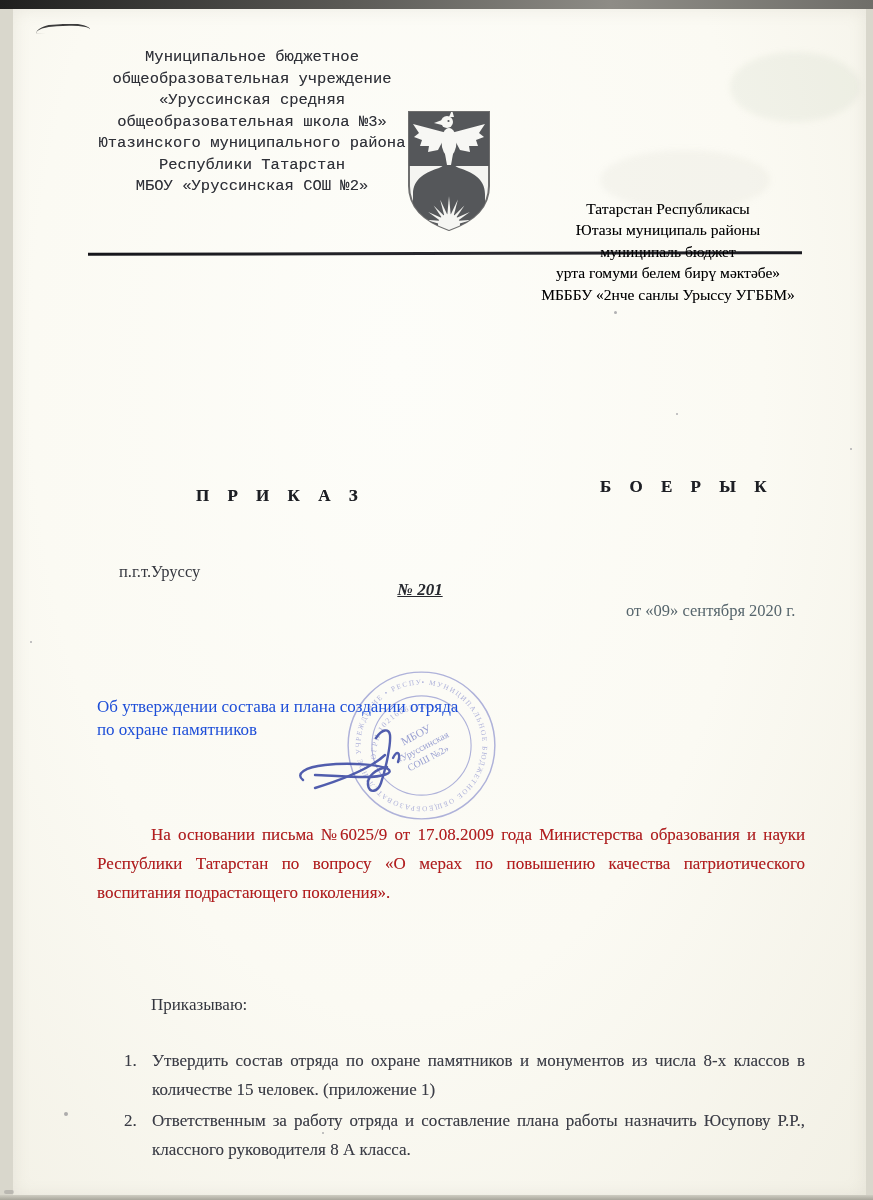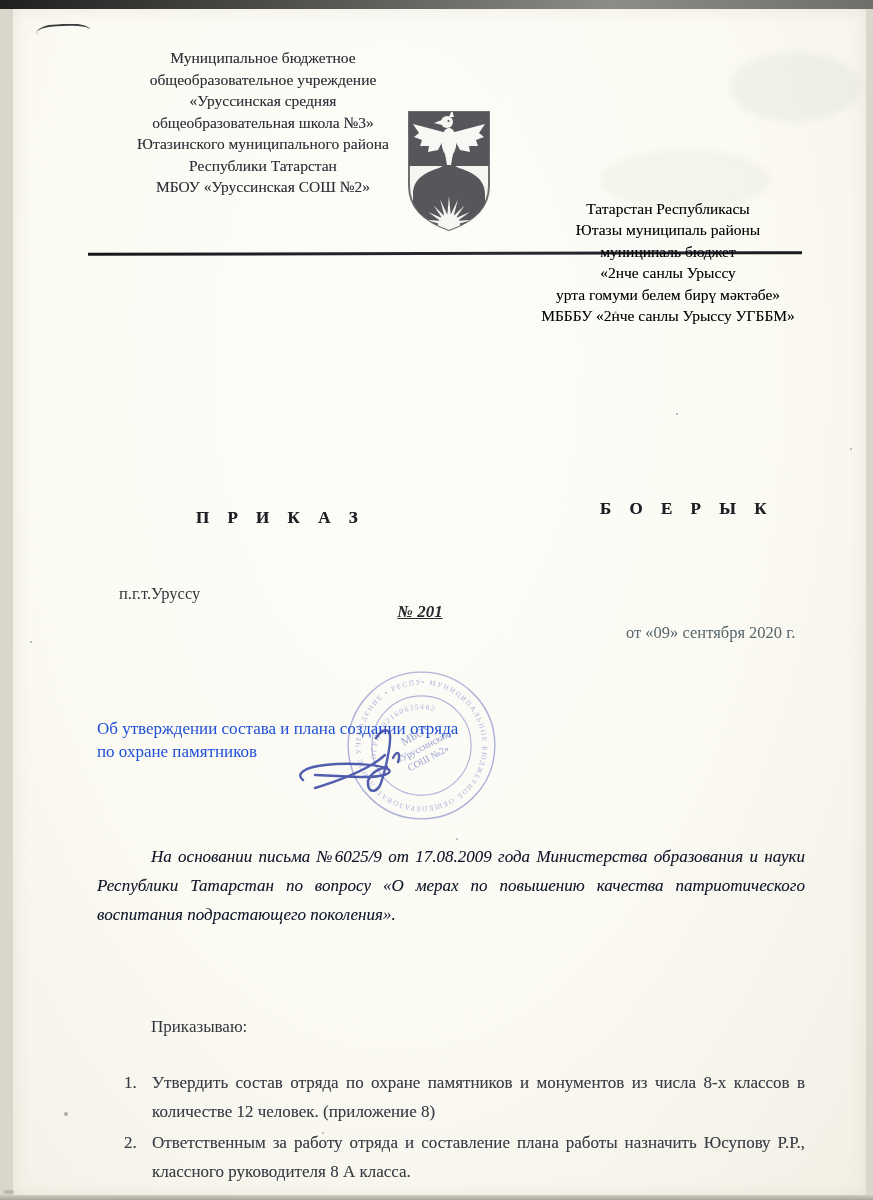--- a/index.html
+++ b/index.html
@@ -26,21 +26,21 @@
   .pen-mark {
     position:absolute; left:36px; top:24px; width:54px; height:9px;
     border-top:2px solid #3c3c3c; border-radius:50% / 130% 90% 0 0;
     transform:rotate(-1.5deg);
   }
   .hdr {
     position:absolute; text-align:center;
     font-size:15.5px; line-height:21.5px;
     text-shadow:0 0 .5px rgba(60,60,70,.45);
   }
-  .hdr-left  { left:89px;  top:47px; width:348px; color:#2f3138; }
+  .hdr-left  { left:78px;  top:47px; width:348px; color:#2f3138;font-family:Liberation Mono, monospace; }
   .hdr-right { left:482px; top:47px; width:372px; color:#000000; }
   .emblem { position:absolute; left:403px; top:108px; width:92px; height:126px; }
   .doc-title {
     position:absolute; font-weight:bold; font-size:17px; letter-spacing:7px;
     color:#1d1f24; text-shadow:0 0 .6px rgba(20,20,30,.6);
   }
   .t-prikaz { left:196px; top:228px; }
   .t-boeryk { left:600px; top:199px; }
   .rule {
     position:absolute; left:88px; top:252px; width:714px; height:3px;
@@ -49,21 +49,21 @@
   }
   .meta-place  { position:absolute; left:119px; top:264px; font-size:16.5px; color:#34363e; }
   .meta-number { position:absolute; left:340px; top:262px; width:160px; text-align:center;
                  font-size:17px; font-weight:bold; font-style:italic; color:#26282e;text-decoration:underline; }
   .meta-date   { position:absolute; left:626px; top:263px; font-size:16.5px; color:#56656c; }
   .subject { position:absolute; left:97px; top:337px; width:440px;
              font-size:17px; line-height:23px; color:#1d4ed8; }
   .para {
     position:absolute; left:97px; top:416px; width:708px;
     font-size:17px; line-height:29px; text-align:justify; text-indent:54px;
-    color:#0f172a; text-shadow:0 0 .5px rgba(60,60,75,.4);font-style:italic;
+    color:#b91c1c; text-shadow:0 0 .5px rgba(60,60,75,.4);
   }
   .intro { position:absolute; left:151px; top:504px; font-size:17px; color:#33353d; }
   .olist { position:absolute; left:97px; top:535px; width:708px; font-size:17px;
            line-height:29px; color:#3b3d46; text-shadow:0 0 .5px rgba(60,60,75,.4); }
   .o-item { position:relative; padding-left:55px; text-align:justify; margin-bottom:2px; }
   .o-num  { position:absolute; left:27px; top:0; }
   .stamp { position:absolute; left:344px; top:668px; width:155px; height:155px;
            opacity:.8; z-index:2; }
   .signature { position:absolute; left:293px; top:726px; width:150px; height:88px; z-index:4; }
   .ghost { position:absolute; border-radius:50%; filter:blur(3px); pointer-events:none; }
@@ -78,33 +78,32 @@
 <div class="scan">
   <div class="page"></div>
   <div class="edge-top"></div>
   <div class="edge-bottom"></div>
   <div class="pen-mark"></div>
   <div class="ghost g1"></div>
   <div class="ghost g2"></div>
 
   <div class="hdr hdr-left content-text">
     <div>Муниципальное бюджетное</div>
-    <div>общеобразовательное учреждение</div>
+    <div>общеобразовательная учреждение</div>
     <div>«Уруссинская средняя</div>
     <div>общеобразовательная школа №3»</div>
     <div>Ютазинского муниципального района</div>
     <div>Республики Татарстан</div>
     <div>МБОУ «Уруссинская СОШ №2»</div>
   </div>
 
   <div class="hdr hdr-right content-text">
     <div>Татарстан Республикасы</div>
     <div>Ютазы муниципаль районы</div>
     <div>муниципаль бюджет</div>
-    <div>«2нче санлы Урыссу</div>
     <div>урта гомуми белем бирү мәктәбе»</div>
     <div>МБББУ «2нче санлы Урыссу УГББМ»</div>
   </div>
 
   <svg class="emblem" viewBox="0 0 92 126">
     <defs>
       <clipPath id="shieldClip">
         <path d="M6,4 L86,4 L86,78 Q86,108 46,122 Q6,108 6,78 Z"></path>
       </clipPath>
     </defs>
@@ -152,21 +151,21 @@
     <div>Об утверждении состава и плана создании отряда</div>
     <div>по охране памятников</div>
   </div>
 
   <div class="para content-text">На основании письма №6025/9 от 17.08.2009 года Министерства образования и науки Республики Татарстан по вопросу «О мерах по повышению качества патриотического воспитания подрастающего поколения».</div>
   <div class="intro content-text">Приказываю:</div>
 
   <div class="olist content-text">
     <div class="o-item">
       <span class="o-num">1.</span>
-      <span>Утвердить состав отряда по охране памятников и монументов из числа 8-х классов в количестве 12 человек. (приложение 8)</span>
+      <span>Утвердить состав отряда по охране памятников и монументов из числа 8-х классов в количестве 15 человек. (приложение 1)</span>
     </div>
     <div class="o-item">
       <span class="o-num">2.</span>
       <span>Ответственным за работу отряда и составление плана работы назначить Юсупову Р.Р., классного руководителя 8 А класса.</span>
     </div>
 
   </div>
 
   <svg class="stamp" viewBox="0 0 150 150">
     <defs>

